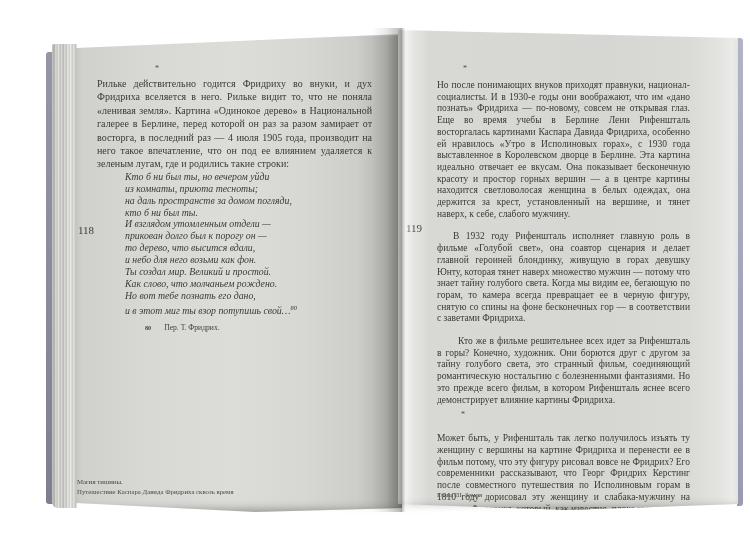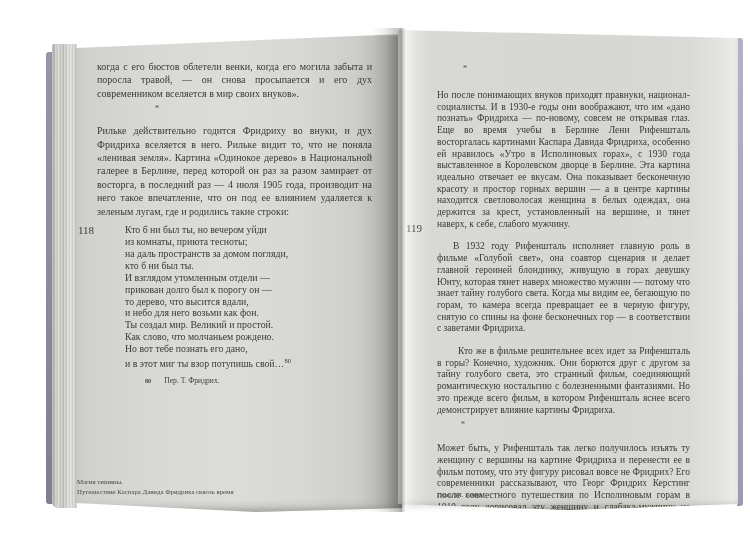--- a/index.html
+++ b/index.html
@@ -81,25 +81,25 @@
   .indent-lg { text-indent:25px; }
 
   .separator {
     font-size:8px; line-height:10px; height:10px; text-align:left;
     letter-spacing:1px; color:#4a493f;
   }
   .sep-left   { padding-left:58px; margin-top:4px; }
   .sep-right  { padding-left:26px; }
   .sep-right2 { padding-left:24px; margin-top:4px; }
 
-  .mt-p2   { margin-top:10px; }
-  .mt-poem { margin-top:6px; }
+  .mt-p2   { margin-top:3px; }
+  .mt-poem { margin-top:0;font-style:italic; }
   .mt-p3   { margin-top:13px; }
   .mt-fn   { margin-top:6px; }
-  .mt-rp1  { margin-top:16px; }
+  .mt-rp1  { margin-top:6px; }
   .mt-rp4  { margin-top:13px; }
   .gap2    { margin-top:11px; }
 
   .poem {
     margin-left:28px; white-space:pre-line;
     font-size:9.8px; line-height:11.9px; text-align:left;
   }
   .poem sup { font-size:6.5px; letter-spacing:0; }
 
   .footnote { font-size:7.6px; line-height:10px; padding-left:48px; text-align:left; color:#454439; }
@@ -121,21 +121,20 @@
   <div class="book-shadow"></div>
 
   <div class="cover-left"></div>
   <div class="fore-edge-left"></div>
   <div class="cover-right"></div>
 
   <div class="page page-left">
     <div class="pagenum pagenum-left">118</div>
 
     <div class="body-left">
-      <p>когда с его бюстов облетели венки, когда его могила забыта и поросла травой, — он снова просыпается и его дух современником вселяется в мир своих внуков».</p>
 
       <div class="separator sep-left">*</div>
 
       <p class="mt-p2">Рильке действительно годится Фридриху во внуки, и дух Фридриха вселяется в него. Рильке видит то, что не поняла «ленивая земля». Картина «Одинокое дерево» в Национальной галерее в Берлине, перед которой он раз за разом замирает от восторга, в последний раз — 4 июля 1905 года, производит на него такое впечатление, что он под ее влиянием удаляется к зеленым лугам, где и родились такие строки:</p>
 
       <div class="poem mt-poem"><span>Кто б ни был ты, но вечером уйди
 из комнаты, приюта тесноты;
 на даль пространств за домом погляди,
 кто б ни был ты.
 И взглядом утомленным отдели —

